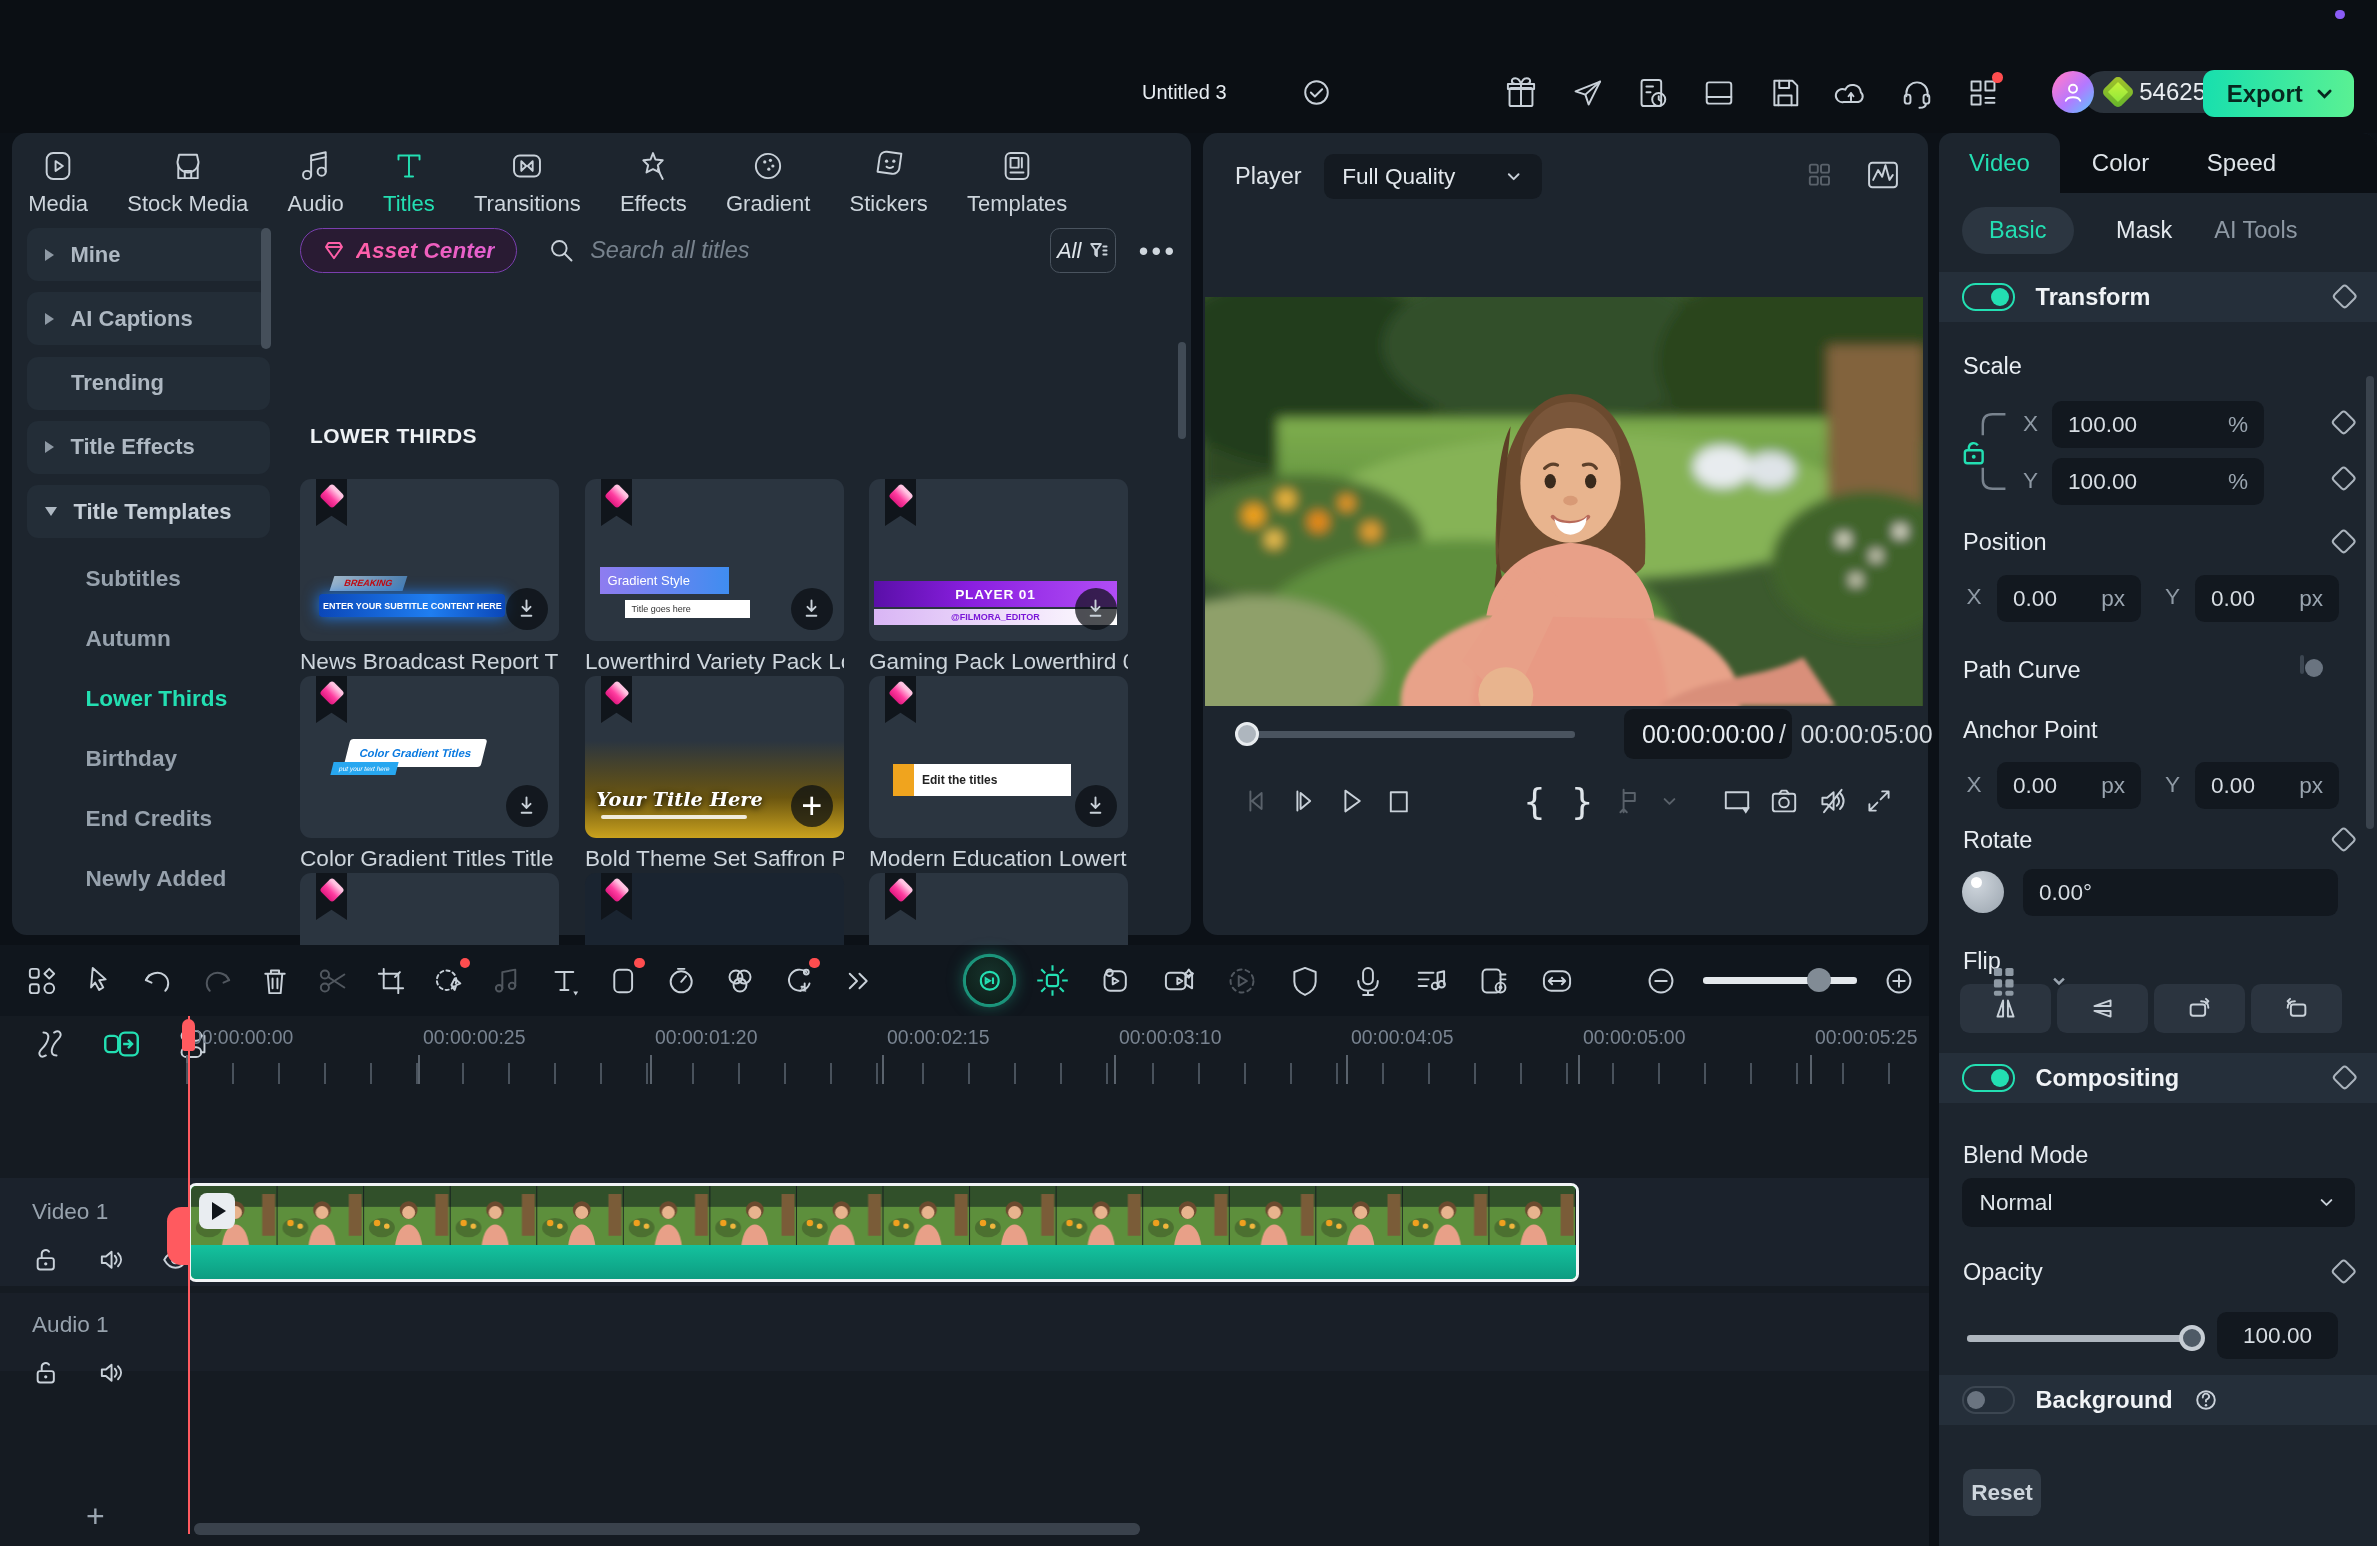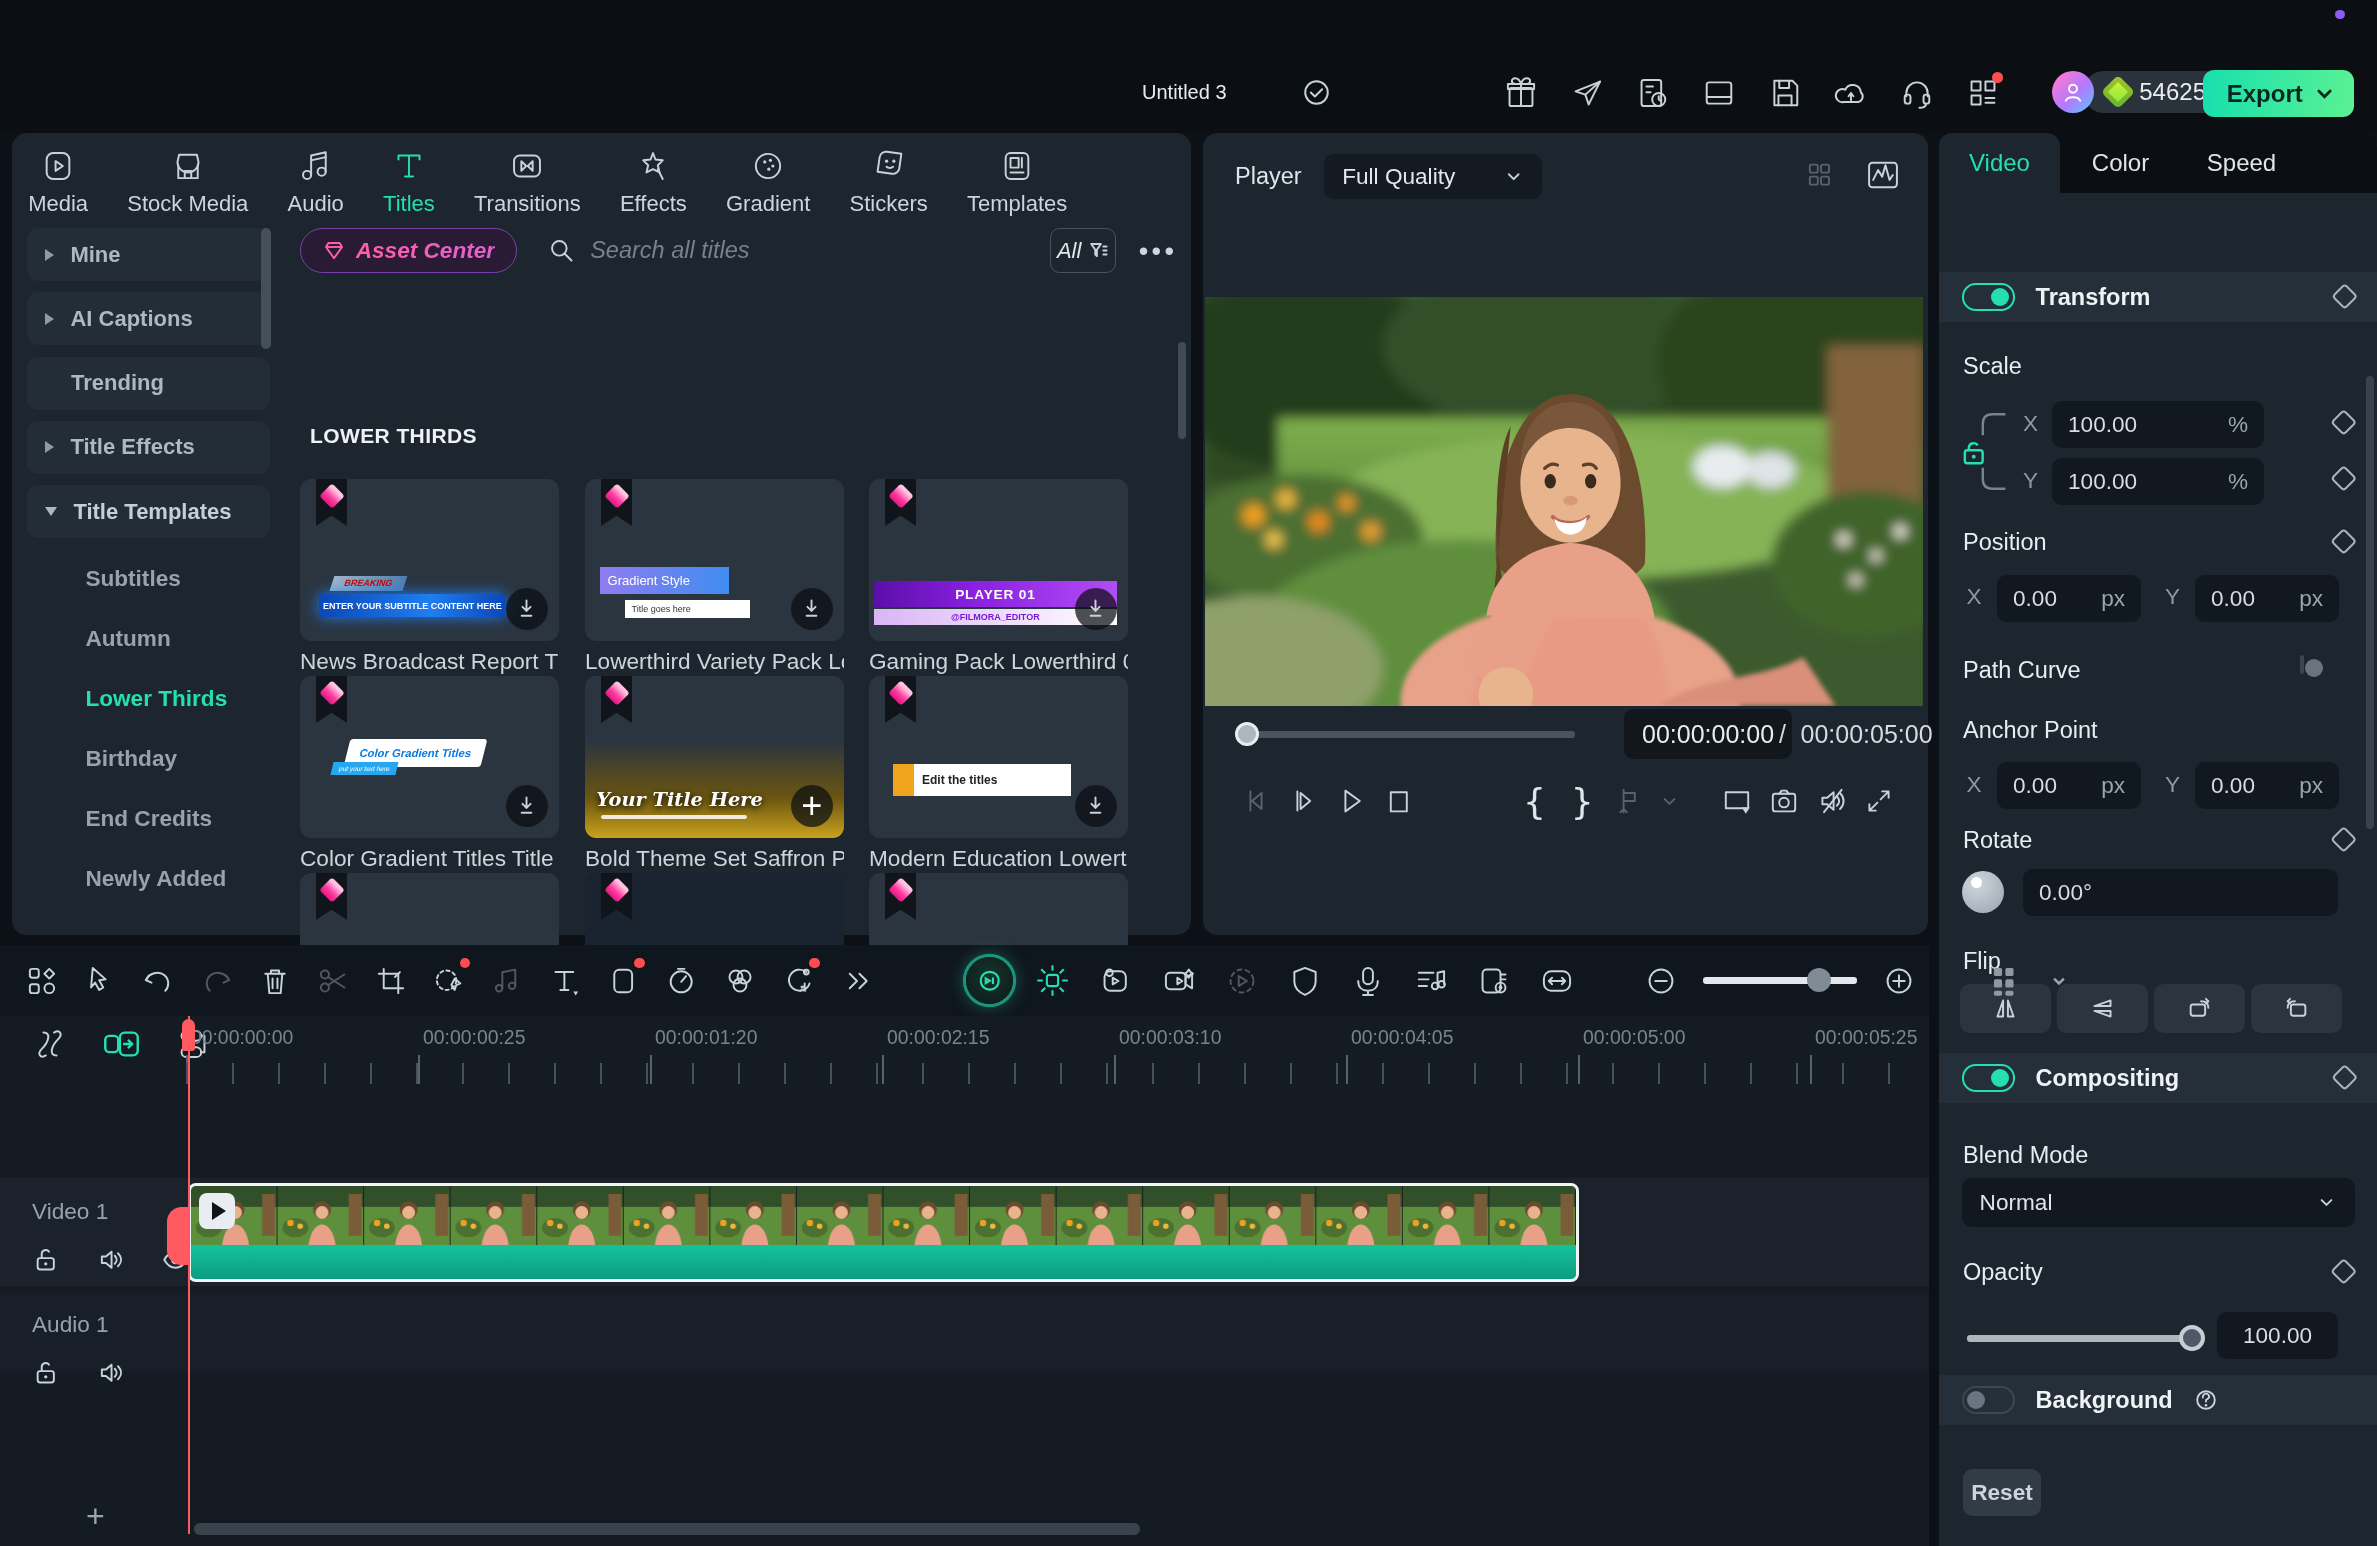--- a/index.html
+++ b/index.html
@@ -679,20 +679,25 @@
         </div>
     </div>
   </div>
 
   <div class="abs" id="props">
     <div class="ptabs">
       <div class="ptab active">Video</div>
       <div class="ptab">Color</div>
       <div class="ptab">Speed</div>
     </div>
+    <div class="subtabs">
+      <div class="pill">Basic</div>
+      <div class="subtab">Mask</div>
+      <div class="subtab dim">AI Tools</div>
+    </div>
 
     
     <div class="sec-head" style="top:139px;">
       <span class="toggle on">
           <i></i>
         </span>
       <span class="t">Transform</span>
       <span class="kf"></span>
     </div>
 

